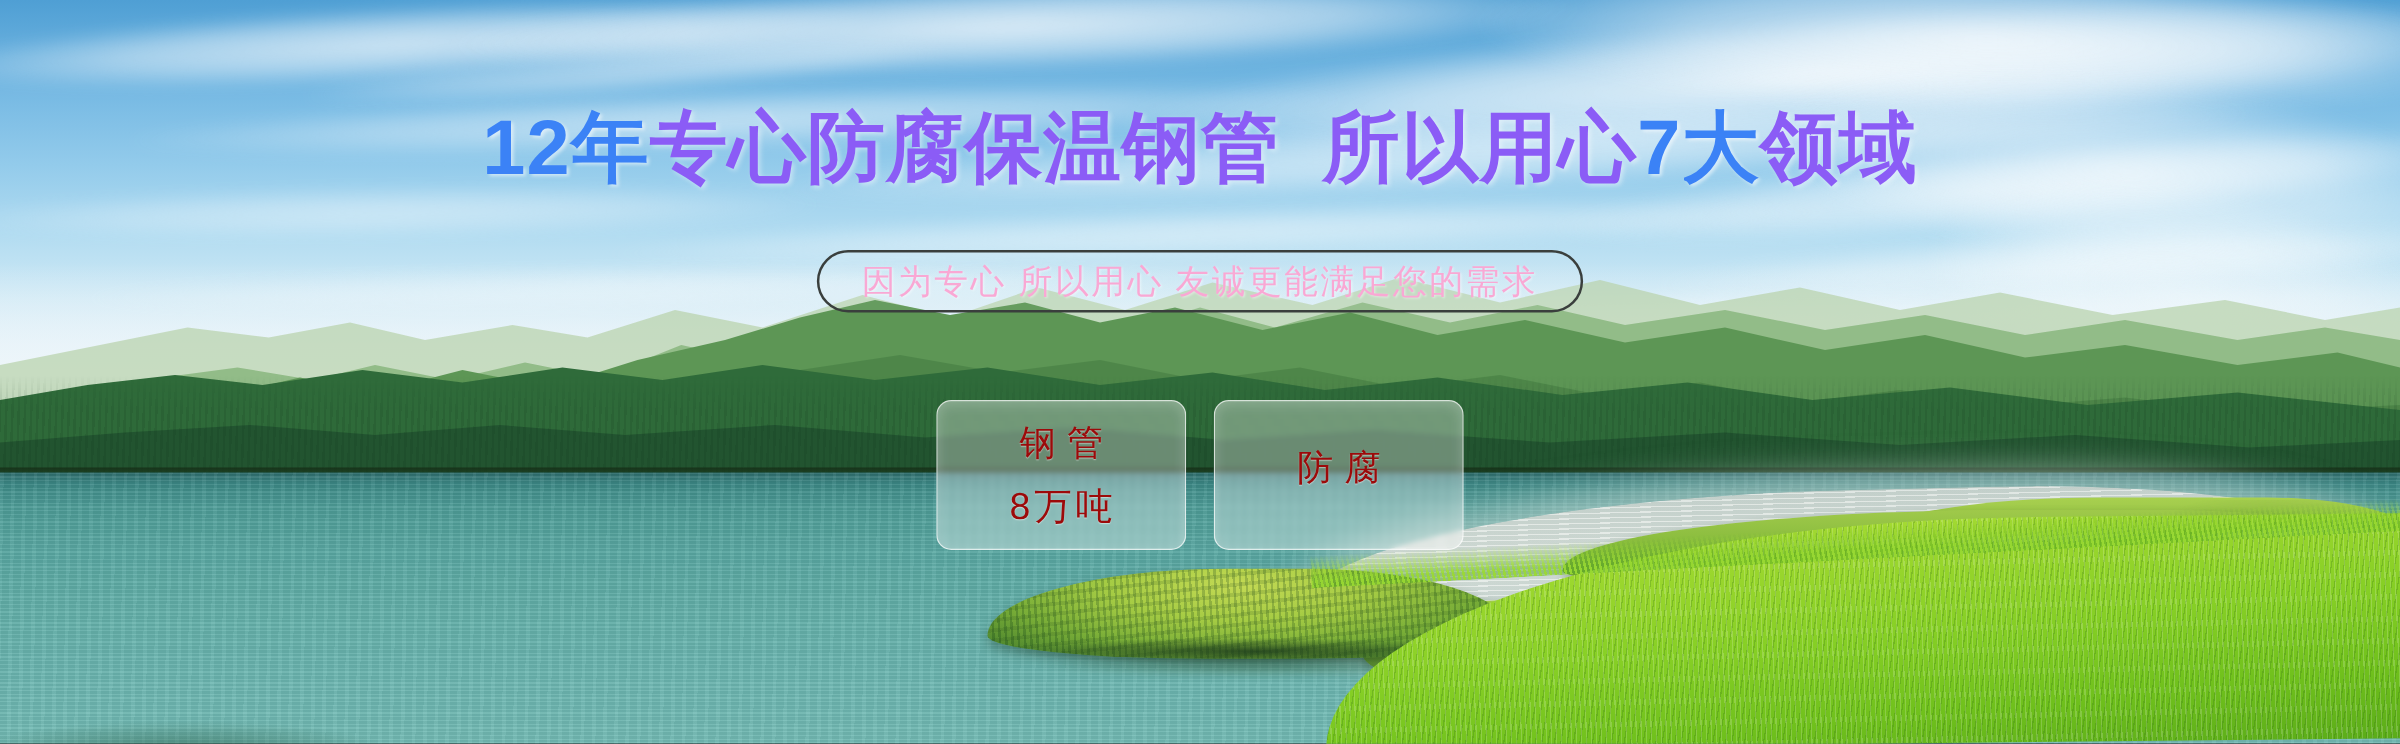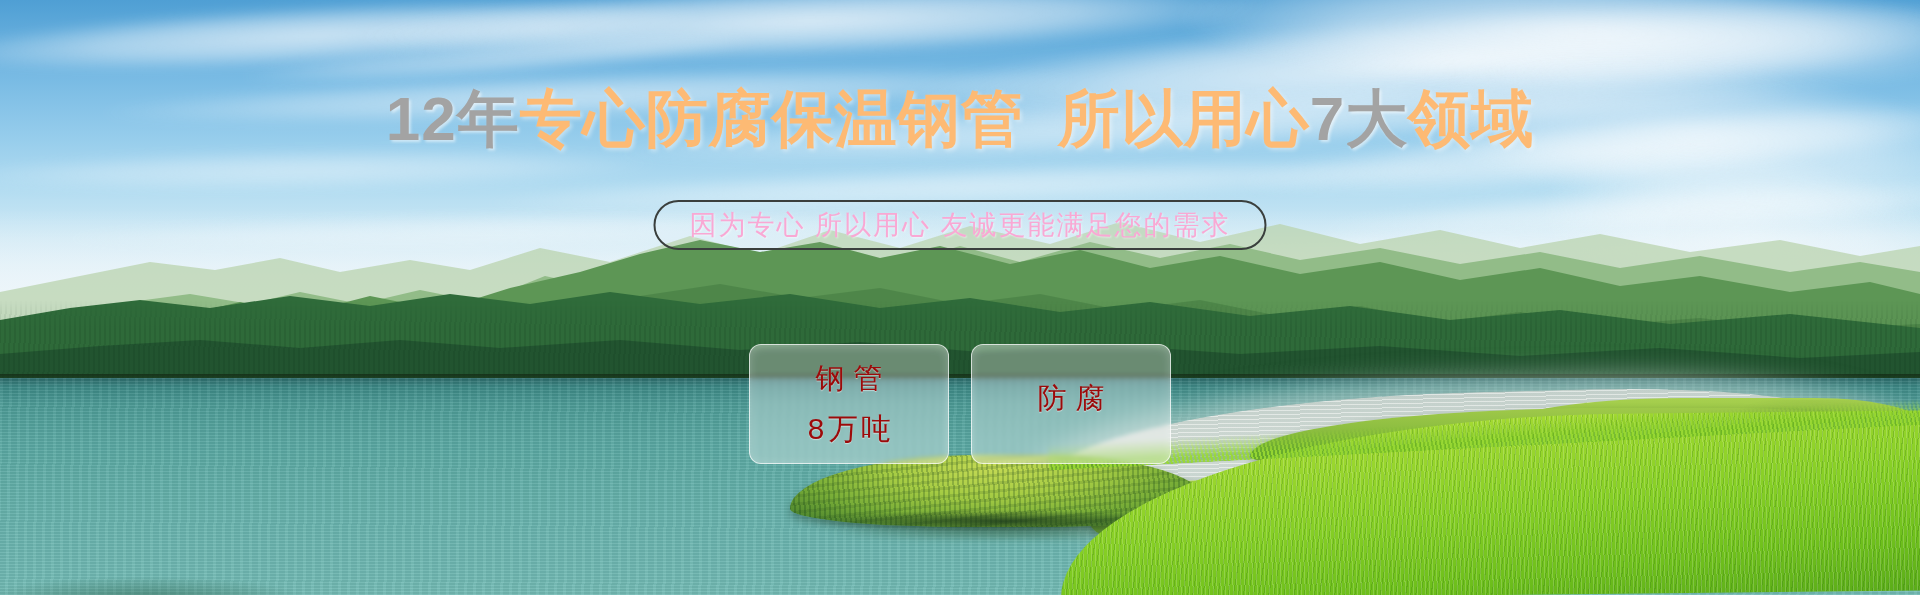--- a/index.html
+++ b/index.html
@@ -196,44 +196,44 @@
 
   
   .headline{
     position:absolute; left:0; top:86px; width:1920px;
     text-align:center;
     font-size:62px; line-height:66px; font-weight:bold;
     letter-spacing:1px; white-space:nowrap;
     font-family:"Liberation Sans","DejaVu Sans",sans-serif;
   }
   .hl-red{
-    color:#a3a3a3;
+    color:#3b82f6;
     text-shadow:2px 2px 3px rgba(255,255,255,.55);
   }
   .hl-dark{
-    color:#fdba74;
+    color:#8b5cf6;
     text-shadow:2px 2px 4px rgba(255,255,255,.45);
     margin-top:36px;
   }
   .hl-gap{ display:inline-block; width:34px; }
 
   .subpill{
     position:absolute; left:50%; top:200px; transform:translateX(-50%);
     height:50px; padding:0 34px;
     display:flex; align-items:center; justify-content:center;
     border:2px solid #3a3f3d; border-radius:26px;
     color:#f9a8d4; font-size:27px; letter-spacing:2px; white-space:nowrap;
     background:rgba(255,255,255,.06);
     text-shadow:1px 1px 2px rgba(255,255,255,.5);
   }
 
   
   .cards{
-    position:absolute; left:50%; top:344px; transform:translateX(-50%);
-    display:flex; gap:22px;font-family:Liberation Mono, monospace;
+    position:absolute; left:50%; top:320px; transform:translateX(-50%);
+    display:flex; gap:22px;
   }
   .card{
     width:200px; height:120px;
     border-radius:12px;
     border:1px solid rgba(255,255,255,.72);
     background:rgba(255,255,255,.33);
     backdrop-filter:blur(2px);
     -webkit-backdrop-filter:blur(2px);
     display:flex; flex-direction:column;
     align-items:center; justify-content:center;

